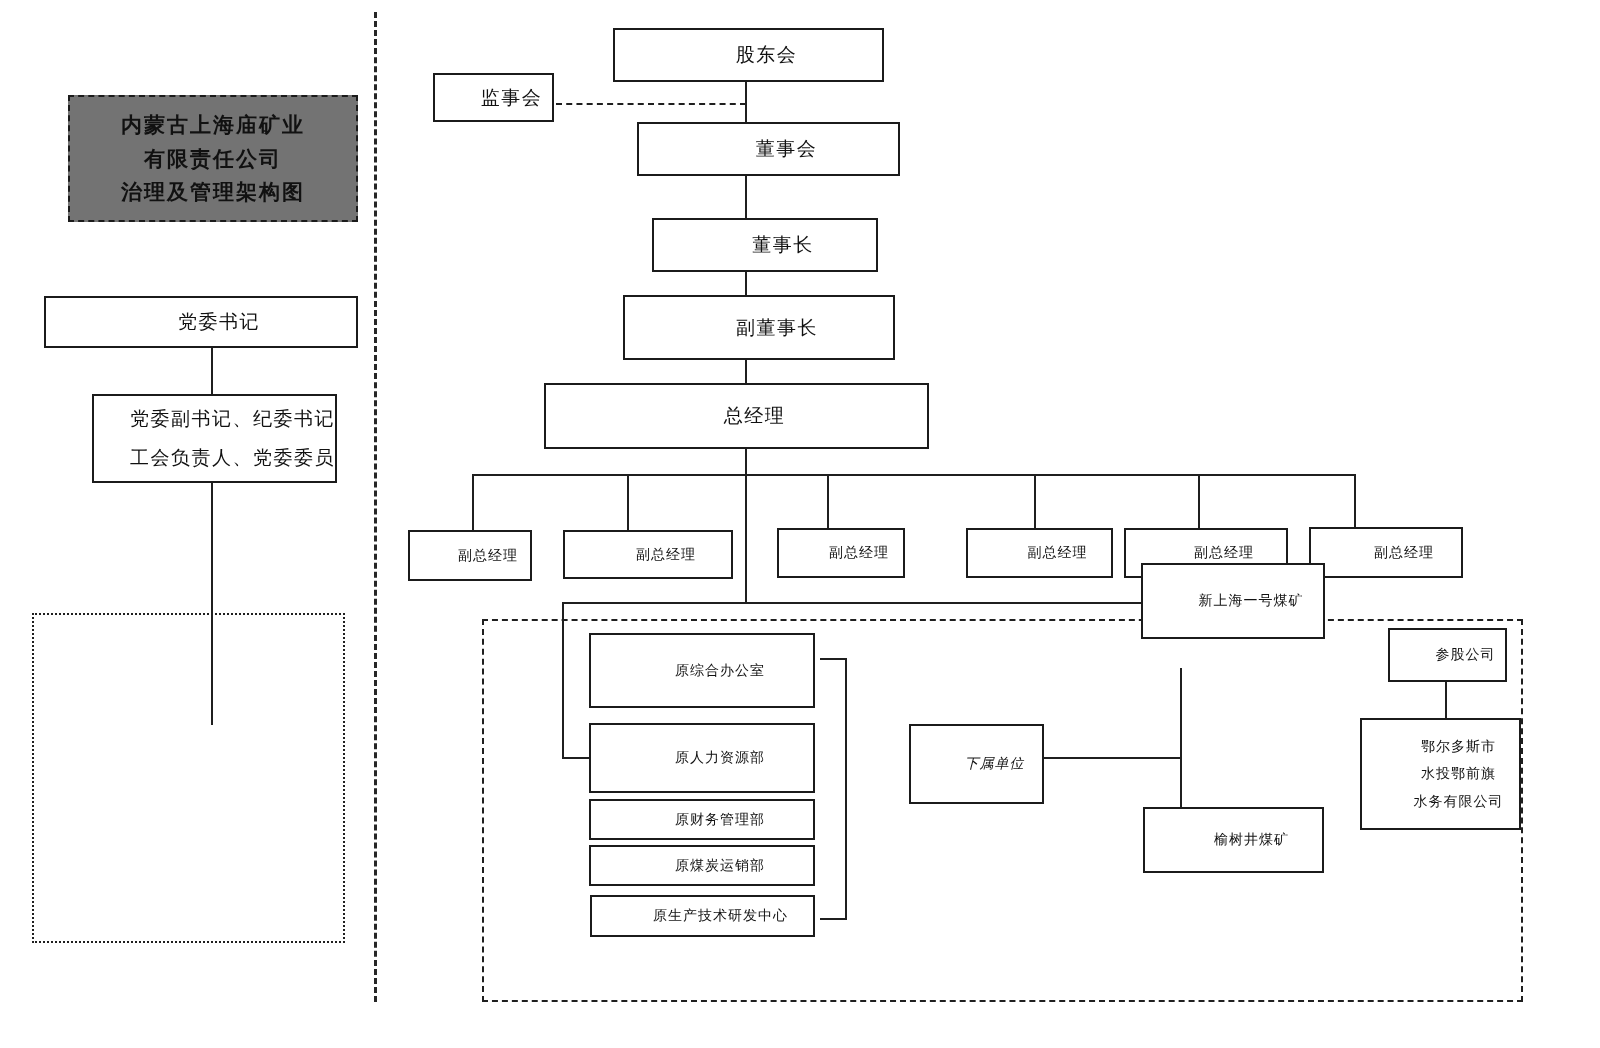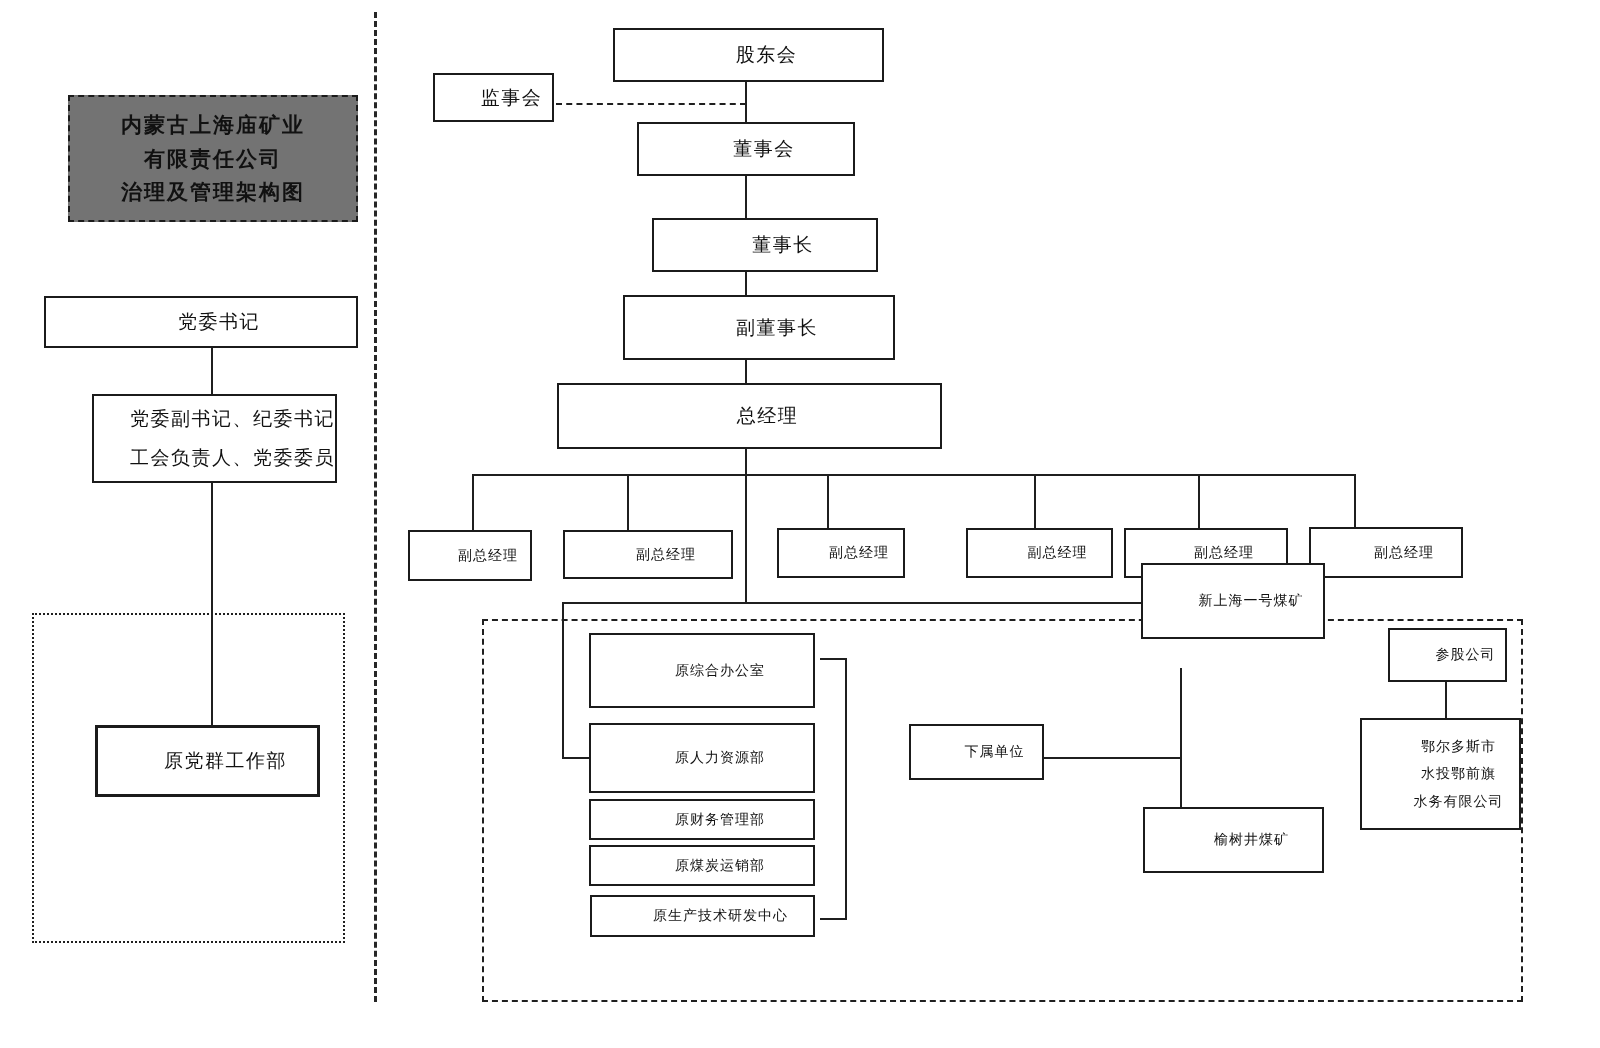--- a/index.html
+++ b/index.html
@@ -64,43 +64,42 @@
 
   <div class="vline" style="left:211px;top:348px;height:46px;"></div>
 
   <div class="box" style="left:92px;top:394px;width:245px;height:89px;line-height:2.05;">党委副书记、纪委书记
 工会负责人、党委委员</div>
 
   <div class="vline" style="left:211px;top:483px;height:242px;"></div>
 
   <div class="frame-dotted" style="left:32px;top:613px;width:313px;height:330px;"></div>
 
-  <div class="box box--thick" style="left:95px;top:725px;width:225px;height:72px;">原党群工作部</div>
 
   <div class="box" style="left:613px;top:28px;width:271px;height:54px;">股东会</div>
 
   <div class="vline" style="left:745px;top:82px;height:40px;"></div>
 
   <div class="box" style="left:433px;top:73px;width:121px;height:49px;">监事会</div>
 
   <div class="dashline-h" style="left:556px;top:103px;width:190px;"></div>
 
-  <div class="box" style="left:637px;top:122px;width:218px;height:54px;">董事会</div>
+  <div class="box" style="left:637px;top:122px;width:263px;height:54px;">董事会</div>
 
   <div class="vline" style="left:745px;top:176px;height:42px;"></div>
 
   <div class="box" style="left:652px;top:218px;width:226px;height:54px;">董事长</div>
 
   <div class="vline" style="left:745px;top:272px;height:23px;"></div>
 
   <div class="box" style="left:623px;top:295px;width:272px;height:65px;">副董事长</div>
 
   <div class="vline" style="left:745px;top:360px;height:23px;"></div>
 
-  <div class="box" style="left:557px;top:383px;width:385px;height:66px;">总经理</div>
+  <div class="box" style="left:544px;top:383px;width:385px;height:66px;">总经理</div>
 
   <div class="vline" style="left:745px;top:449px;height:154px;"></div>
 
   <div class="hline" style="left:472px;top:474px;width:884px;"></div>
   <div class="vline" style="left:472px;top:474px;height:56px;"></div>
   <div class="vline" style="left:627px;top:474px;height:56px;"></div>
   <div class="vline" style="left:827px;top:474px;height:54px;"></div>
   <div class="vline" style="left:1034px;top:474px;height:54px;"></div>
   <div class="vline" style="left:1198px;top:474px;height:54px;"></div>
   <div class="vline" style="left:1354px;top:474px;height:53px;"></div>
@@ -125,21 +124,21 @@
   <div class="box box--sm" style="left:590px;top:895px;width:225px;height:42px;">原生产技术研发中心</div>
 
   <div class="hline" style="left:820px;top:658px;width:27px;"></div>
   <div class="vline" style="left:845px;top:658px;height:262px;"></div>
   <div class="hline" style="left:820px;top:918px;width:27px;"></div>
 
   <div class="box box--sm" style="left:1141px;top:563px;width:184px;height:76px;">新上海一号煤矿</div>
 
   <div class="vline" style="left:1180px;top:668px;height:139px;"></div>
 
-  <div class="box box--sm" style="left:909px;top:724px;width:135px;height:56px;">下属单位</div>
+  <div class="box box--sm" style="left:909px;top:724px;width:135px;height:80px;font-style:italic;">下属单位</div>
 
   <div class="hline" style="left:1044px;top:757px;width:137px;"></div>
 
   <div class="box box--sm" style="left:1143px;top:807px;width:181px;height:66px;">榆树井煤矿</div>
 
   <div class="box box--sm" style="left:1388px;top:628px;width:119px;height:54px;">参股公司</div>
 
   <div class="vline" style="left:1445px;top:682px;height:36px;"></div>
 
   <div class="box box--sm" style="left:1360px;top:718px;width:161px;height:112px;line-height:1.95;">鄂尔多斯市

